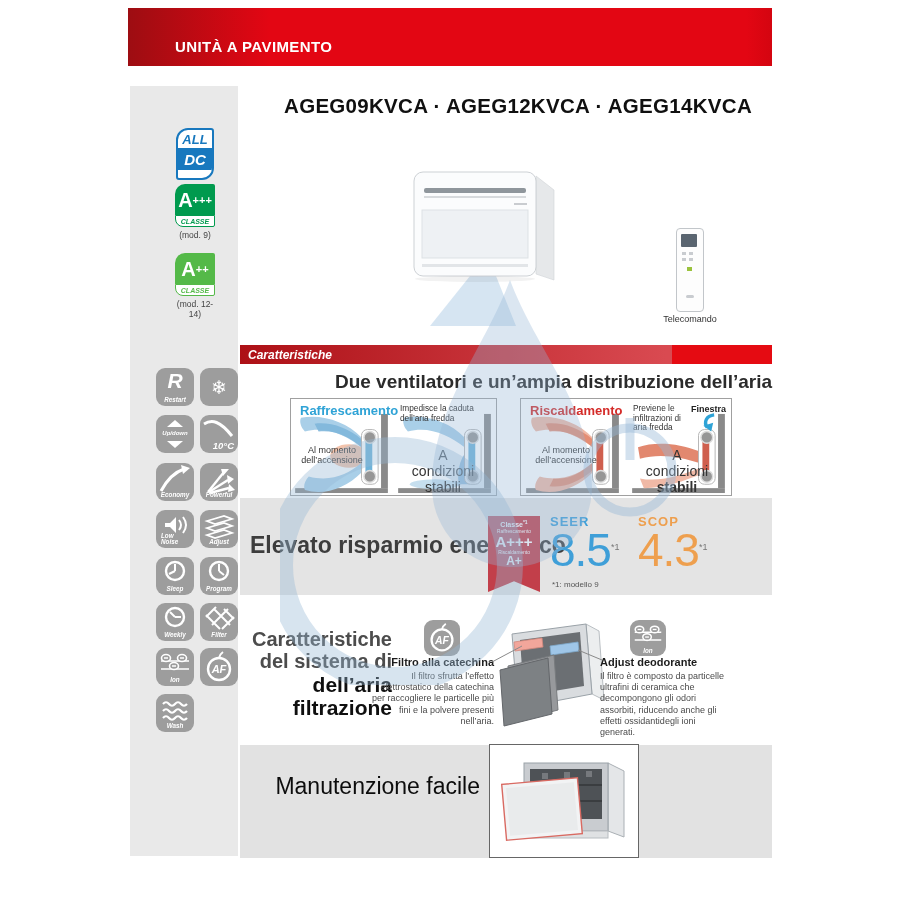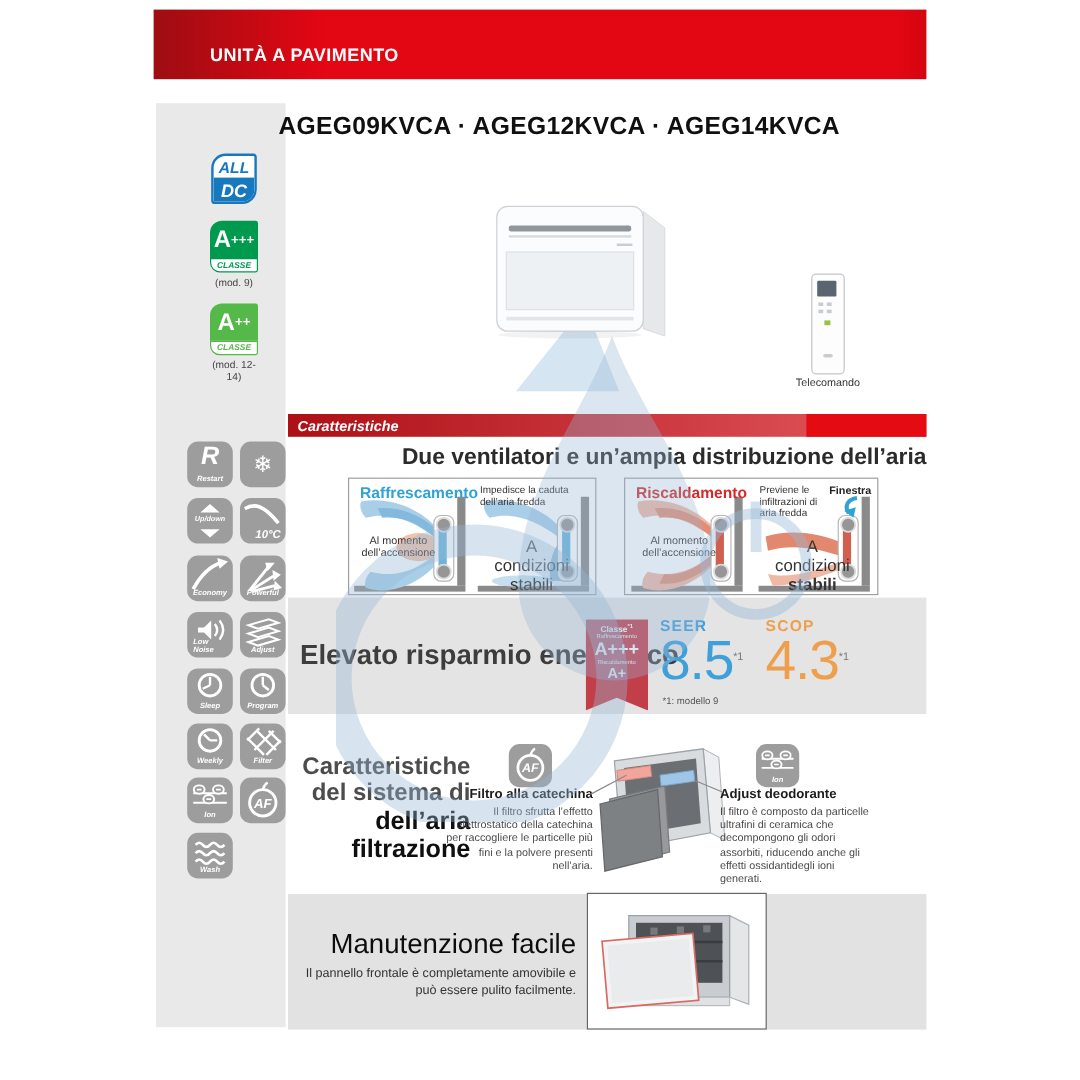--- a/index.html
+++ b/index.html
@@ -8,21 +8,21 @@
   .abs{position:absolute}
 
   
   .topbar{left:128px;top:8px;width:644px;height:58px;
           background:linear-gradient(90deg,#9d0d12,#e30613 22%,#e30613 96%,#d40510)}
   .topbar-title{position:absolute;left:47px;bottom:11px;color:#fff;font-weight:bold;
                 font-size:15px;letter-spacing:.4px}
 
   
   .sidebar{left:130px;top:86px;width:108px;height:770px;background:#e9e9e9}
-  .alldc{position:absolute;left:46px;top:42px;width:38px;height:42px;border:2px solid #1878be;
+  .alldc{position:absolute;left:46px;top:42px;width:38px;height:52px;border:2px solid #1878be;
          border-radius:12px 3px 12px 3px;overflow:hidden;background:#fff;box-sizing:border-box}
   .alldc-top{height:18px;display:flex;align-items:center;justify-content:center;color:#1878be;
              font-style:italic;font-weight:bold;font-size:13px}
   .alldc-bot{height:22px;background:#1878be;display:flex;align-items:center;justify-content:center;
              color:#fff;font-style:italic;font-weight:bold;font-size:15px}
   .abadge{position:absolute;width:40px;text-align:center}
   .abadge .sq{height:31px;border-radius:10px 2px 0 0;color:#fff;font-weight:bold;
               display:flex;align-items:center;justify-content:center}
   .abadge .sq .big{font-size:20px;line-height:1}
   .abadge .sq .plus{font-size:11px;vertical-align:6px;font-weight:bold}
@@ -38,21 +38,21 @@
   .fglyph{position:absolute;left:0;right:0;top:0;bottom:8px;display:flex;align-items:center;justify-content:center}
   .flabel{position:absolute;bottom:2px;left:2px;right:2px;text-align:center;font-size:6.3px;
           font-style:italic;font-weight:bold;line-height:1.05;white-space:pre-line}
   .flabel-mid{position:absolute;top:15px;left:0;right:0;text-align:center;font-size:6px;
               font-style:italic;font-weight:bold}
   .flabel-big{position:absolute;bottom:2px;right:4px;font-size:9.5px;font-style:italic;font-weight:bold}
   .glyph-r{font-size:21px;font-weight:bold;font-style:italic;margin-top:-4px}
   .glyph-snow{font-size:19px;margin-top:0}
 
   
-  .models{left:232px;top:94px;width:520px;text-align:left;font-size:20.5px;font-weight:bold;color:#101010;letter-spacing:.3px}
+  .models{left:232px;top:94px;width:520px;text-align:right;font-size:20.5px;font-weight:bold;color:#101010;letter-spacing:.3px}
 
   
   .remote{left:676px;top:228px;width:26px;height:82px;background:#fdfdfd;border:1px solid #c2c6ca;border-radius:4px}
   .remote .screen{position:absolute;left:4px;top:5px;width:16px;height:13px;background:#5a6570;border-radius:1px}
   .remote .dot{position:absolute;width:4px;height:3px;background:#c9ccd0}
   .remote .dotg{position:absolute;width:5px;height:4px;background:#9ac23c}
   .remote-label{left:648px;top:314px;width:84px;text-align:center;font-size:9px;color:#333}
 
   
   .cband{left:240px;top:345px;width:532px;height:19px;
@@ -420,21 +420,20 @@
   <div>Il filtro è composto da particelle ultrafini di ceramica che decompongono gli odori assorbiti, riducendo anche gli effetti ossidantidegli ioni generati.</div>
 </div>
 
 <svg class="abs conn" style="left:478px;top:636px" width="136" height="36">
   <path d="M14,26 L44,10" stroke="#8a8a8a" stroke-width="1" fill="none"></path>
   <path d="M100,14 L124,24" stroke="#8a8a8a" stroke-width="1" fill="none"></path>
 </svg>
 
 <div class="abs mband">
   <div class="mh">Manutenzione facile</div>
-  <div class="mp">Il pannello frontale è completamente amovibile e può essere pulito facilmente.</div>
   <div class="mimg">
     <svg width="148" height="112" viewBox="0 0 148 112">
       <polygon points="118,18 134,26 134,92 118,86" fill="#e4e6e8" stroke="#aab0b5"></polygon>
       <rect x="34" y="18" width="84" height="68" fill="#c9ccd0" stroke="#9aa2a8"></rect>
       <rect x="40" y="24" width="72" height="50" fill="#4e5256"></rect>
       <path d="M40,40 h72 M40,56 h72" stroke="#3a3d40" stroke-width="2"></path>
       <rect x="52" y="28" width="6" height="6" fill="#76797d"></rect>
         <rect x="74" y="27" width="6" height="6" fill="#76797d"></rect>
         <rect x="96" y="26" width="6" height="6" fill="#76797d"></rect>
       <rect x="34" y="86" width="84" height="7" fill="#dfe1e3" stroke="#b7bcc0"></rect>

